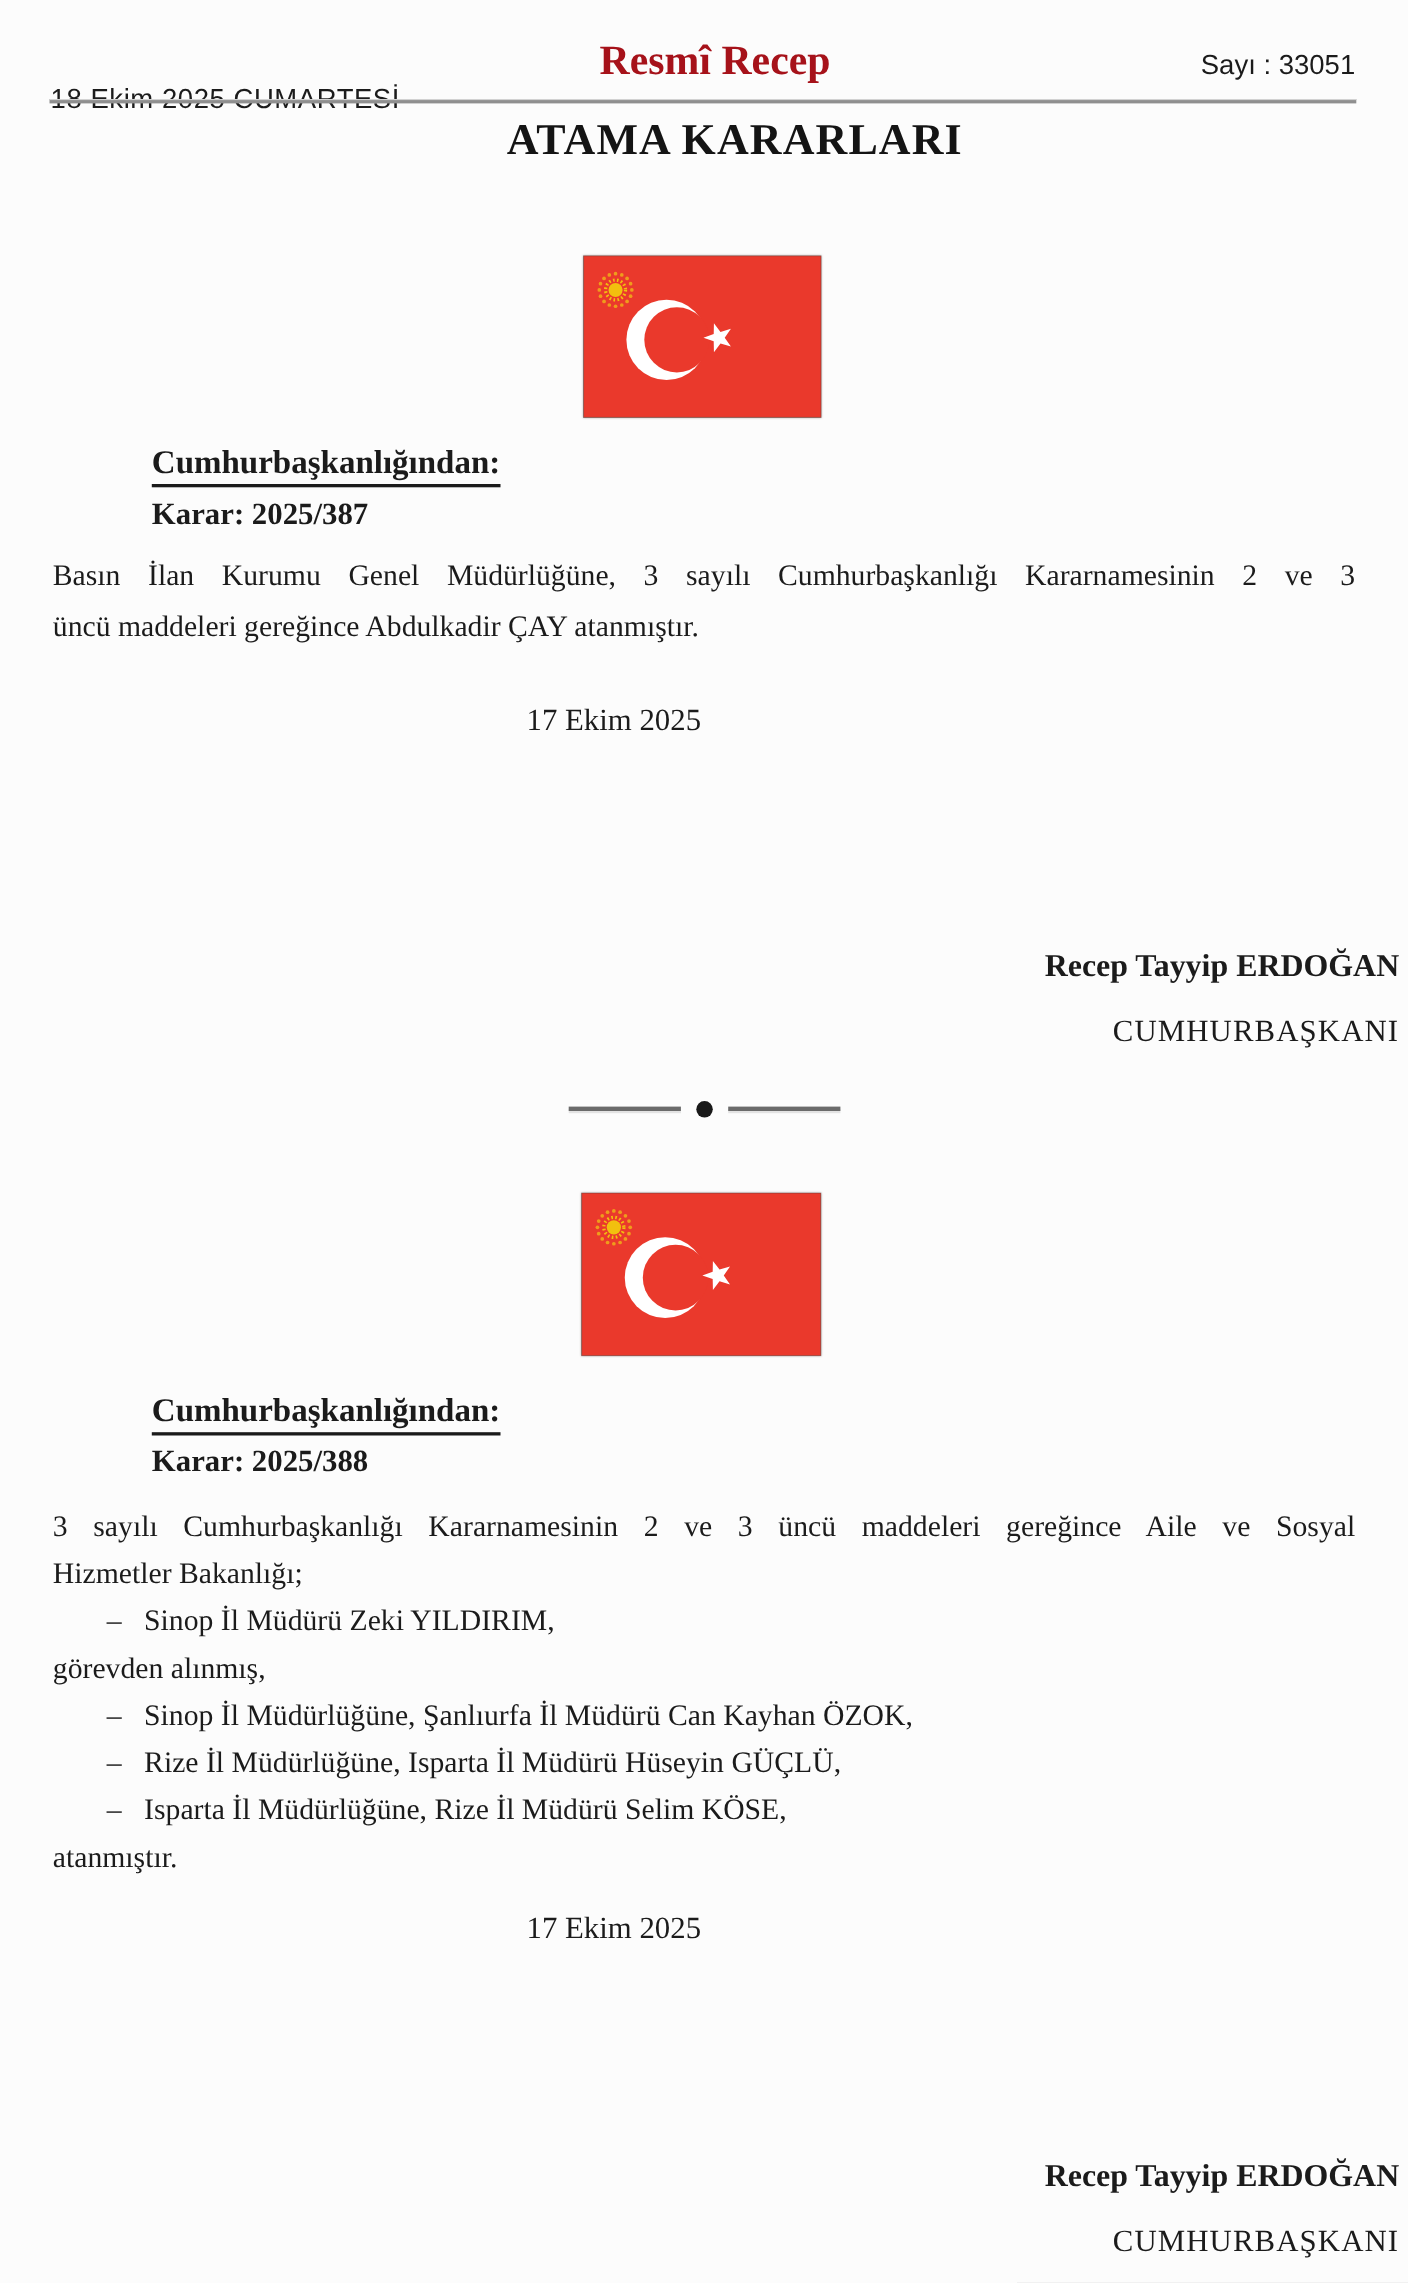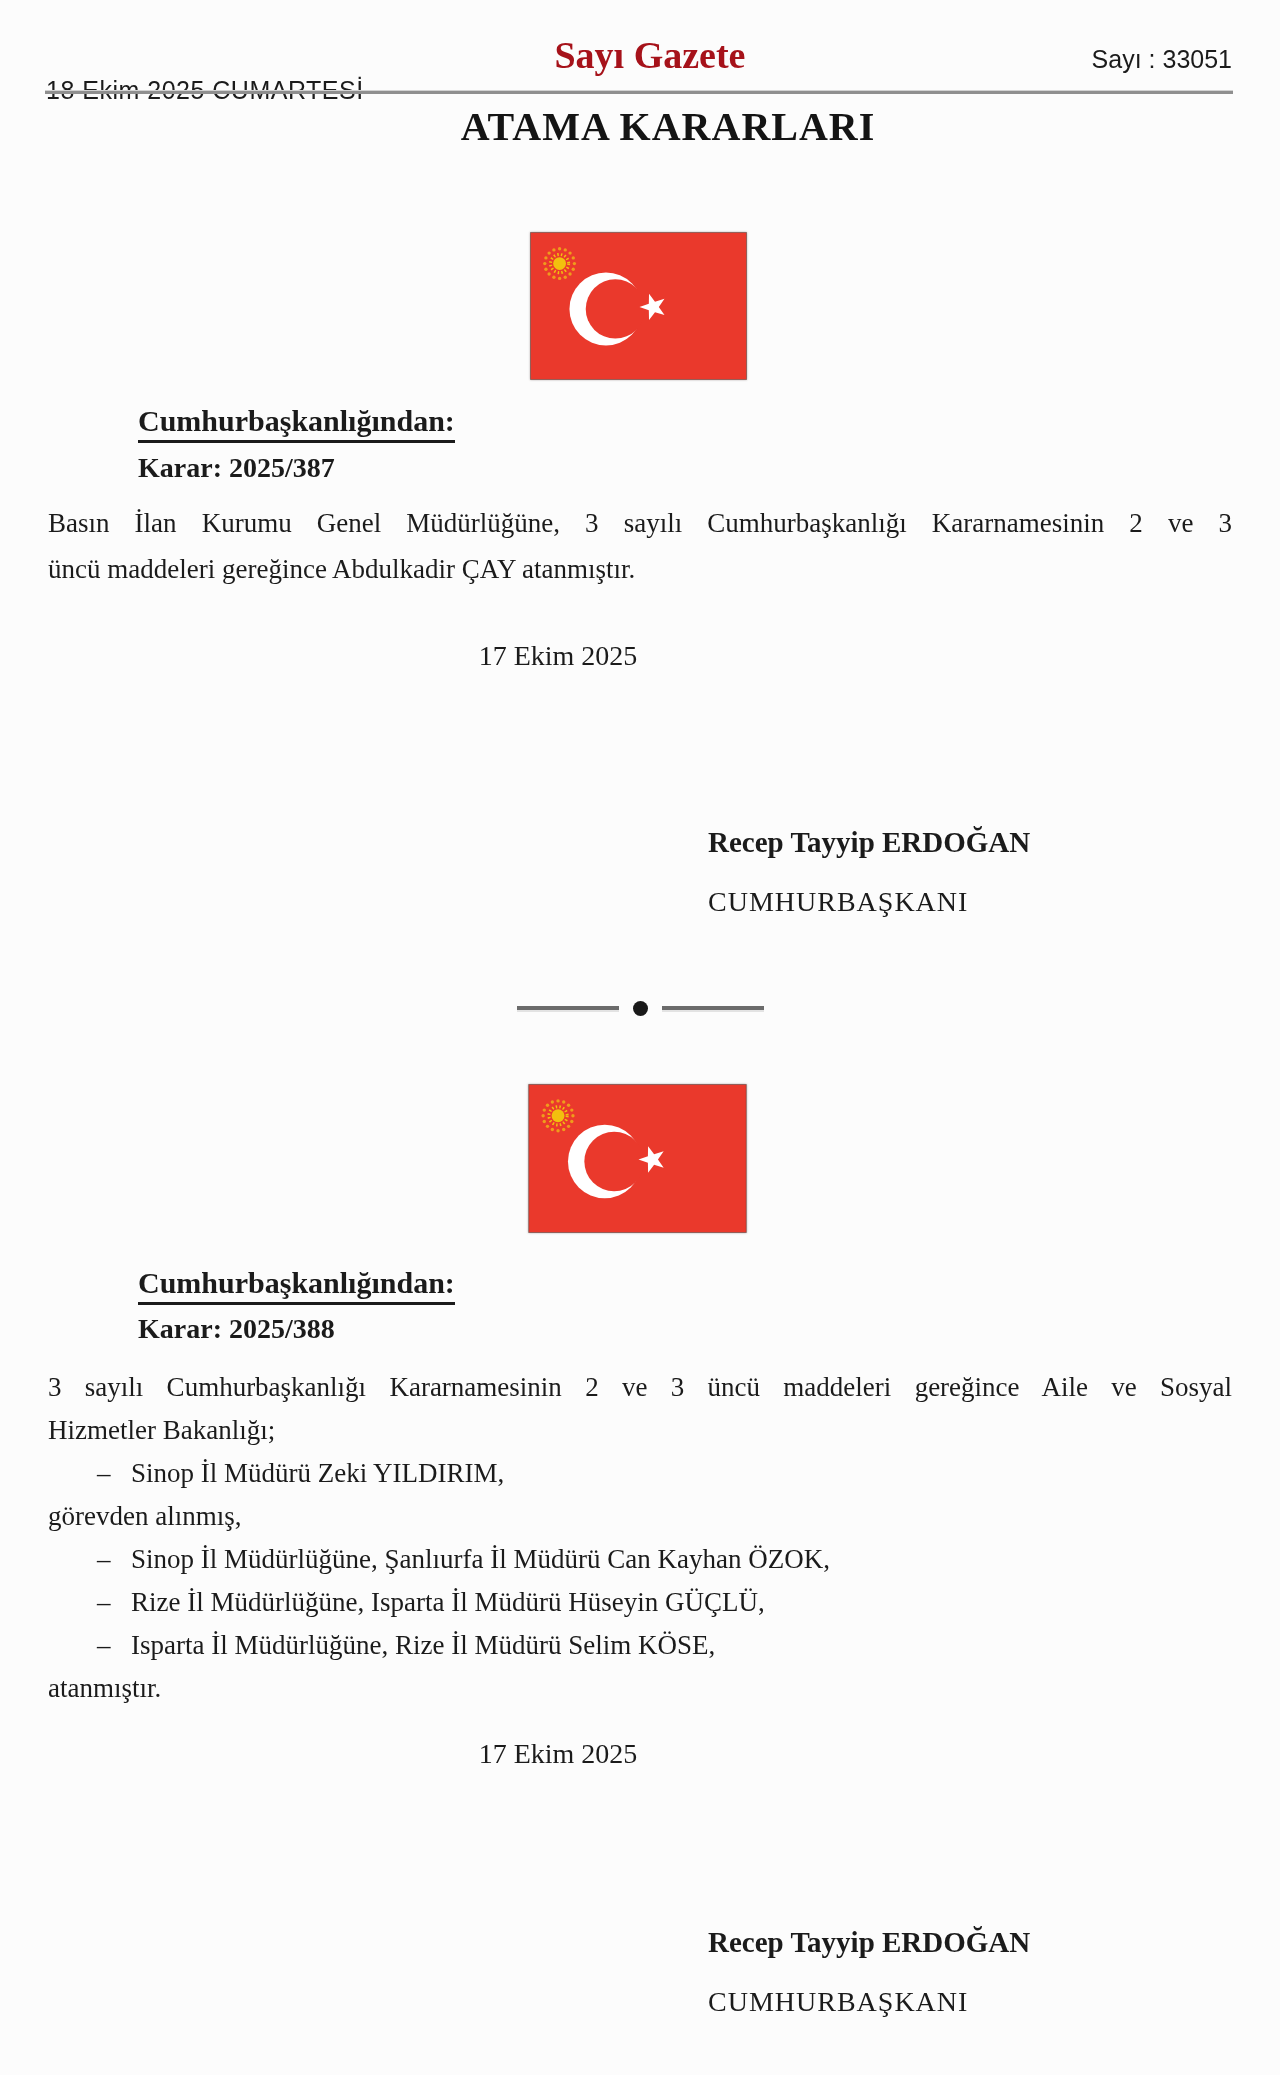--- a/index.html
+++ b/index.html
@@ -24,35 +24,35 @@
   .flag-1{left:530px;top:232px;}
   .flag-2{left:528px;top:1084px;}
   
   .from-label{left:138px;font-size:30px;font-weight:bold;border-bottom:3px solid #1b1b1b;padding-bottom:2px;}
   .karar{left:138px;font-size:28px;font-weight:bold;}
   .bodyline{left:48px;width:1184px;font-size:27px;line-height:34px;white-space:pre-wrap;}
   .just{text-align:justify;text-align-last:justify;}
   .dashline{padding-left:49px;width:1135px;}
   .dash{display:inline-block;width:34px;}
   .date-line{left:0;width:1116px;text-align:center;font-size:28px;}
-  .sig{left:708px;width:520px;text-align:left;}
+  .sig{left:752px;width:520px;text-align:right;margin-top:36px;}
   .sig-name{font-size:29px;font-weight:bold;}
   .sig-title{font-size:28px;letter-spacing:1px;}
   
   .separator{left:0;top:998px;width:1280px;height:20px;display:flex;align-items:center;justify-content:center;}
   .sep-line{width:102px;height:4px;background:#6b6b6b;box-shadow:0 2px 0 #e3e3e3;}
   .sep-dot{width:15px;height:15px;border-radius:50%;background:#191919;margin:0 14px;}
 </style>
 </head>
 <body>
 
 <div class="page">
 
   <div class="abs hdr-date">18 Ekim 2025 CUMARTESİ</div>
-  <div class="abs hdr-title">Sayı Gazete</div>
+  <div class="abs hdr-title">Resmî Recep</div>
   <div class="abs hdr-issue">Sayı : 33051</div>
   <div class="abs hdr-rule"></div>
   <div class="abs atama-title">ATAMA KARARLARI</div>
 
   <svg class="abs flag flag-1" width="217" height="148" viewBox="0 0 220 150">
     <rect x="0.5" y="0.5" width="219" height="149" fill="#ea392c" stroke="#5a423c" stroke-opacity="0.55" stroke-width="1"></rect>
     <g>
       <circle cx="30" cy="32" r="6.5" fill="#f2c00e"></circle>
       <circle cx="30" cy="32" r="9.2" fill="none" stroke="#f2c00e" stroke-width="3" stroke-dasharray="1.5 2.2"></circle>
       <g fill="#ef9c1c">

